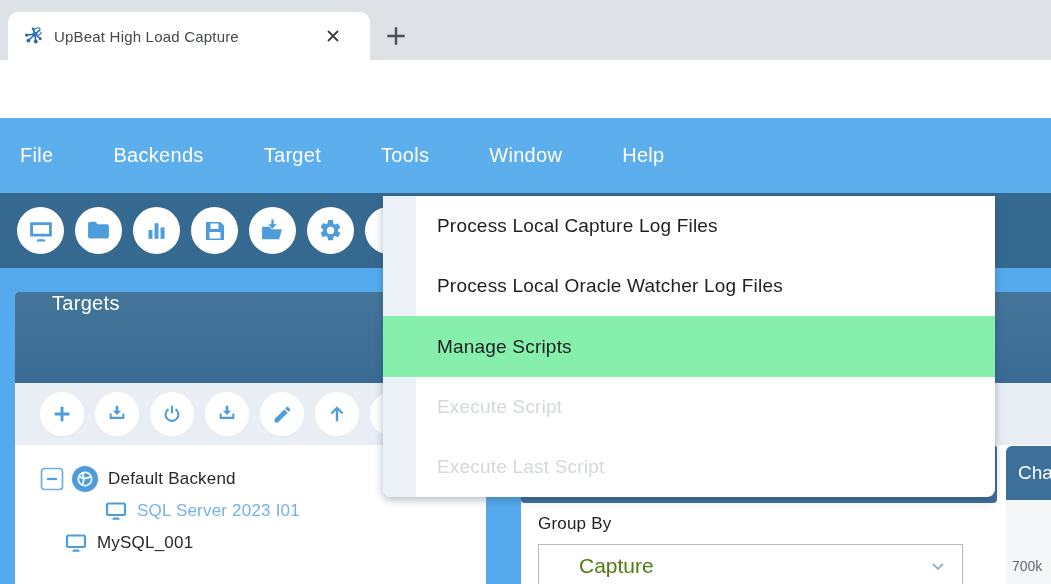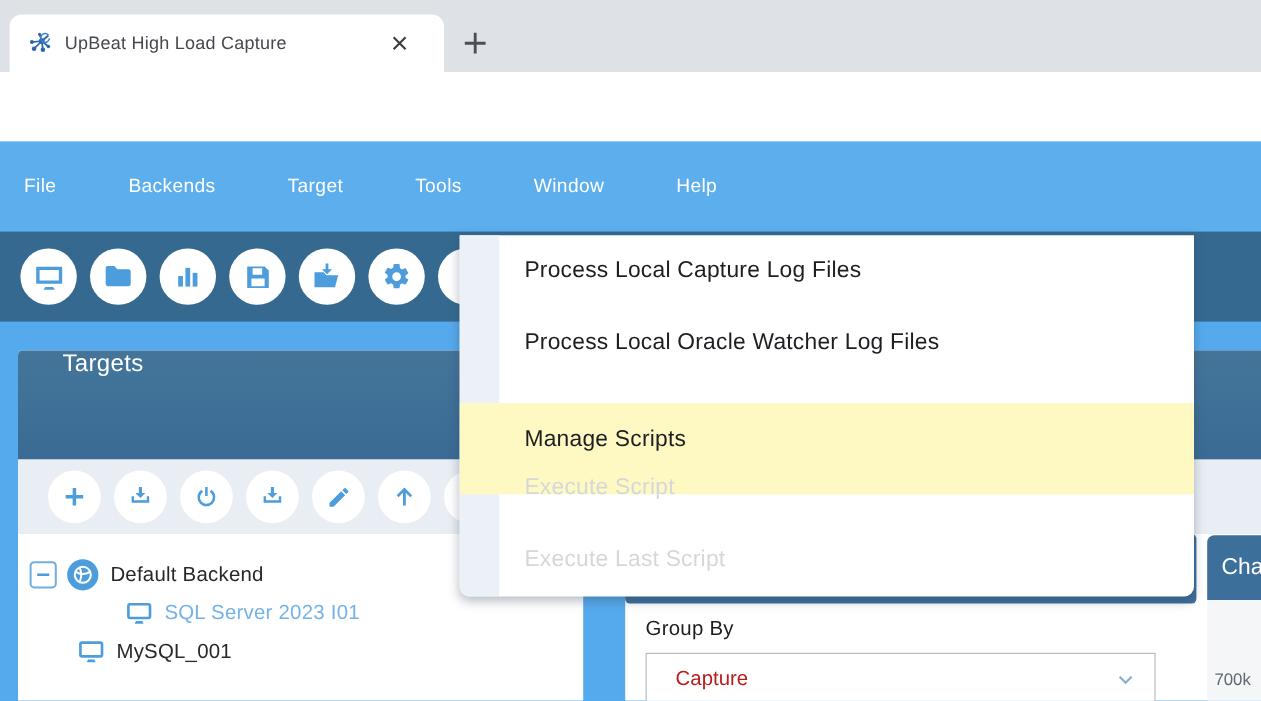--- a/index.html
+++ b/index.html
@@ -19,21 +19,21 @@
             justify-content:center; }
   .addr-row { left:0; top:60px; width:1051px; height:58px; background:#ffffff; }
   .nav-ic { top:77px; width:24px; height:24px; }
   .url-pill { left:200px; top:67px; width:880px; height:43px; background:#eef1f4;
               border-radius:22px; display:flex; align-items:center; padding-left:20px; }
   .url-text { font-size:16px; color:#26282b; margin-left:14px; letter-spacing:.2px; }
 
   
   .menubar { left:0; top:118px; width:1051px; height:75px; background:#5caeec;
              display:flex; align-items:center; gap:60px; padding-left:20px; }
-  .menu-item { color:#ffffff; font-size:16px; letter-spacing:.3px; cursor:pointer; white-space:nowrap; }
+  .menu-item { color:#ffffff; font-size:20px; letter-spacing:.3px; cursor:pointer; white-space:nowrap; }
   .app-toolbar { left:0; top:193px; width:1051px; height:75px; background:#356990;
                  display:flex; align-items:center; gap:11px; padding-left:17px; }
   .circle-btn { width:47px; height:47px; border-radius:50%; background:#ffffff;
                 display:flex; align-items:center; justify-content:center; flex:0 0 auto; }
 
   
   .panel-header { background:linear-gradient(180deg,#447599 0%, #3a6b94 100%); }
   .targets-panel   { left:15px;  top:292px; width:471px; height:292px; background:#ffffff; border-radius:4px 4px 0 0; }
   .targets-header  { left:0; top:0; width:471px; height:91px; border-radius:4px 4px 0 0;
                      display:flex; align-items:flex-start; padding-left:37px; }
@@ -47,37 +47,37 @@
   .tree-label.selected { color:#74b2e8; }
 
   .middle-panel { left:521px; top:292px; width:540px; height:292px; background:#ffffff; border-radius:4px 0 0 0; }
   .middle-header { left:0; top:0; width:540px; height:91px; }
   .middle-toolbar { left:0; top:91px; width:540px; height:62px; background:#e9eef4; }
   .capture-subpanel-header { left:0; top:153px; width:476px; height:58px; background:#3d6f9b; border-radius:4px; }
   .groupby-label { left:17px; top:222px; font-size:17px; color:#1c1e21; letter-spacing:.2px; }
   .groupby-select { left:17px; top:252px; width:425px; height:44px; background:#ffffff;
                     border:1px solid #b6bcc2; display:flex; align-items:center;
                     padding:0 14px 0 24px; }
-  .groupby-value { font-size:17px; color:#b91c1c; flex:1; }
+  .groupby-value { font-size:21px; color:#4d7c0f; flex:1;margin-left:16px; }
 
   .charts-panel { left:1006px; top:446px; width:94px; height:138px; }
   .charts-header { left:0; top:0; width:94px; height:54px; background:#3d6f9b; border-radius:6px 0 0 0;
                    display:flex; align-items:center; padding-left:12px; overflow:hidden; }
   .charts-title { color:#ffffff; font-size:19px; white-space:nowrap; }
   .charts-body { left:0; top:54px; width:94px; height:84px; background:#f4f6f8; }
   .axis-label { left:6px; top:58px; font-size:14px; color:#5f6a75; }
 
   
   .dropdown { left:383px; top:196px; width:612px; height:301px; background:#ffffff;
               border-radius:0 0 8px 8px; box-shadow:0 3px 9px rgba(45,60,80,.35); z-index:50; overflow:hidden; }
   .dropdown-gutter { left:0; top:0; width:33px; height:301px; background:#ebf1f6; }
   .dd-item { position:absolute; left:0; width:612px; height:60px; line-height:60px;
              padding-left:54px; font-size:19px; color:#1d1f22; letter-spacing:.2px; cursor:pointer; }
   .dd-item.disabled { color:#d4d8db; cursor:default; }
-  .dd-item.highlighted { background:#fef9c3; height:76px; line-height:61px;margin-top:20px; }
+  .dd-item.highlighted { background:#86efac; height:61px; line-height:61px; }
 
   svg { display:block; }
 </style>
 </head>
 <body>
 
 <div class="abs tabstrip">
   <div class="abs tab">
     <span>
       <svg width="22" height="22" viewBox="0 0 24 24">
@@ -256,21 +256,21 @@
     <div class="circle-btn small">
       <span>
         <svg width="22" height="22" viewBox="0 0 24 24">
             <path d="M10.7 20V8.3l-4 4L5 10.6 12 3.6l7 7-1.7 1.7-4-4V20z" fill="#4d9ddc"></path>
           </svg>
       </span>
     </div>
     <div class="circle-btn small"></div>
   </div>
   <div class="abs tree">
-    <div class="tree-row" style="padding-left:9px">
+    <div class="tree-row" style="padding-left:25px">
       <span>
         <svg width="24" height="24" viewBox="0 0 24 24">
             <rect x="1.5" y="1.5" width="21" height="21" rx="3" fill="#ffffff" stroke="#71aee0" stroke-width="1.7"></rect>
             <path d="M7 12h10" stroke="#4d9ddc" stroke-width="2.2"></path>
           </svg>
       </span>
       <span style="margin-left:7px">
         <svg width="28" height="28" viewBox="0 0 28 28">
             <circle cx="14" cy="14" r="13" fill="#4d9ddc"></circle>
             <g fill="none" stroke="#ffffff" stroke-width="1.7">

